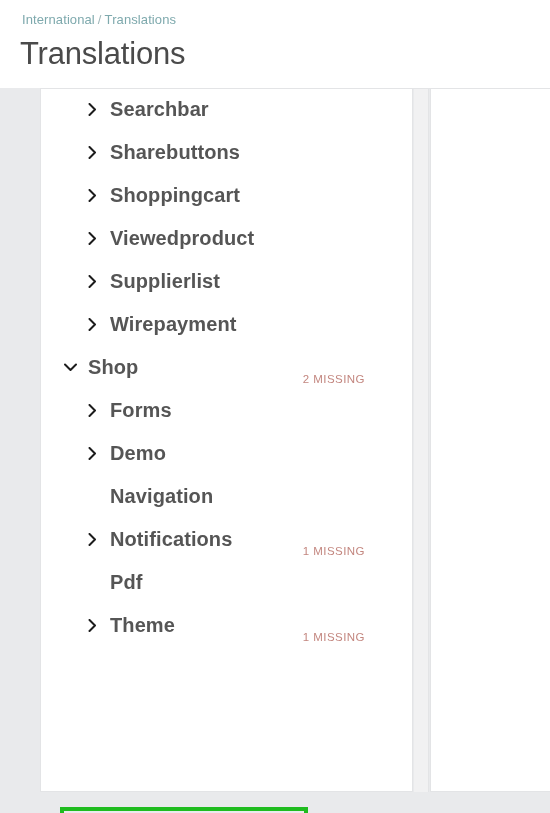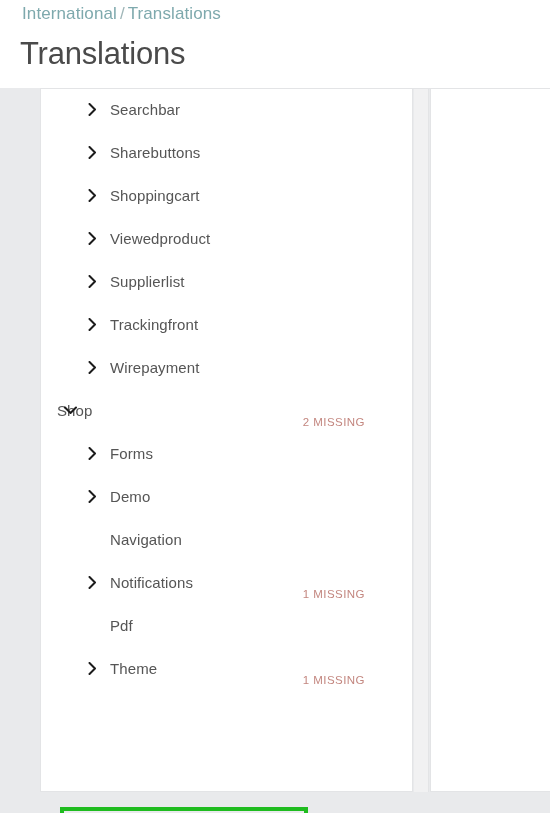--- a/index.html
+++ b/index.html
@@ -19,22 +19,22 @@
     position:absolute; left:2px; top:0px; width:5px; height:725px;
     background:#9a9a9a; border-radius:2px;
   }
 
   
   .header {
     position:absolute; left:0; top:0; width:550px; height:88px;
     background:#ffffff;
   }
   .breadcrumb {
-    position:absolute; left:22px; top:4px;
-    font-size:17px; color:#7ea9ad; letter-spacing:.1px;
+    position:absolute; left:22px; top:12px;
+    font-size:13px; color:#7ea9ad; letter-spacing:.1px;
     white-space:nowrap;
   }
   .breadcrumb a { color:#7ea9ad; text-decoration:none; }
   .breadcrumb .sep { color:#9fb6b8; margin:0 3px; }
   .page-title {
     position:absolute; left:20px; top:34px;
     font-size:31px; font-weight:300; color:#4a4a4a;
     letter-spacing:-.2px; line-height:40px; white-space:nowrap;
   }
 
@@ -65,32 +65,32 @@
     position:relative; height:43px; display:flex; align-items:center;
     padding-right:14px; cursor:pointer;
   }
   .chev {
     position:absolute; width:14px; height:14px;
     display:flex; align-items:center; justify-content:center;
     color:#1c1c1c;
   }
   .chev svg { display:block; }
   .row-label {
-    font-size:15px; color:#555555; font-weight:400;
+    font-size:20px; color:#555555; font-weight:700;
     white-space:nowrap; letter-spacing:.1px;
   }
   .badge {
     position:absolute; right:48px;
     font-size:11.5px; color:#c3867f; letter-spacing:.45px;
     font-weight:400; white-space:nowrap;margin-top:23px;
   }
 
   
   .lvl1 .chev  { left:63px; }
-  .lvl1 .row-label { margin-left:57px; }
+  .lvl1 .row-label { margin-left:88px; }
   .lvl2 .chev  { left:85px; }
   .lvl2 .row-label { margin-left:110px; }
 
   
   .highlight-box {
     position:absolute; left:60px; top:719px; width:248px; height:72px;
     border:4px solid #1fbc1f; background:transparent;
     pointer-events:none; z-index:5;
   }
 </style>
@@ -156,28 +156,20 @@
           </svg>
         </span>
         <span class="row-label">Supplierlist</span>
       </div>
       <div class="tree-row lvl2">
         <span class="chev">
           <svg width="9" height="13" viewBox="0 0 9 13" fill="none">
             <path d="M1.5 1L7 6.5L1.5 12" stroke="currentColor" stroke-width="2" stroke-linecap="round" stroke-linejoin="round"></path>
           </svg>
         </span>
-        <span class="row-label">Trackingfront</span>
-      </div>
-      <div class="tree-row lvl2">
-        <span class="chev">
-          <svg width="9" height="13" viewBox="0 0 9 13" fill="none">
-            <path d="M1.5 1L7 6.5L1.5 12" stroke="currentColor" stroke-width="2" stroke-linecap="round" stroke-linejoin="round"></path>
-          </svg>
-        </span>
         <span class="row-label">Wirepayment</span>
       </div>
       <div class="tree-row lvl1">
         <span class="chev">
           <svg width="13" height="9" viewBox="0 0 13 9" fill="none">
             <path d="M1 1.5L6.5 7L12 1.5" stroke="currentColor" stroke-width="2" stroke-linecap="round" stroke-linejoin="round"></path>
           </svg>
         </span>
         <span class="row-label">Shop</span>
         <span class="badge">2 MISSING</span>

